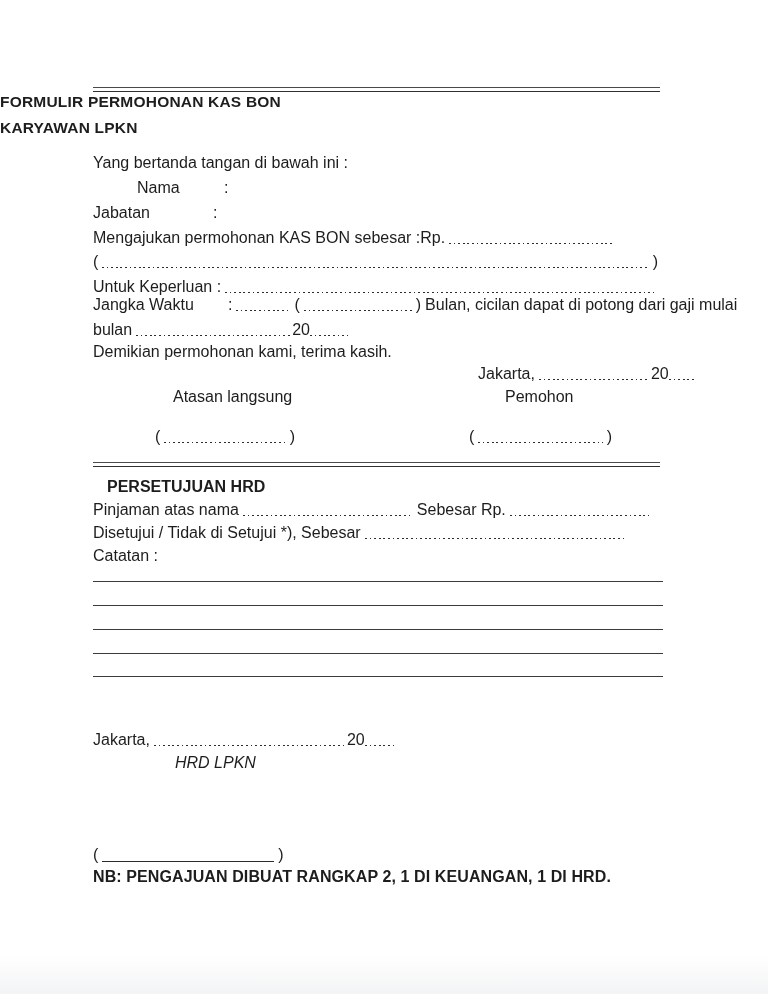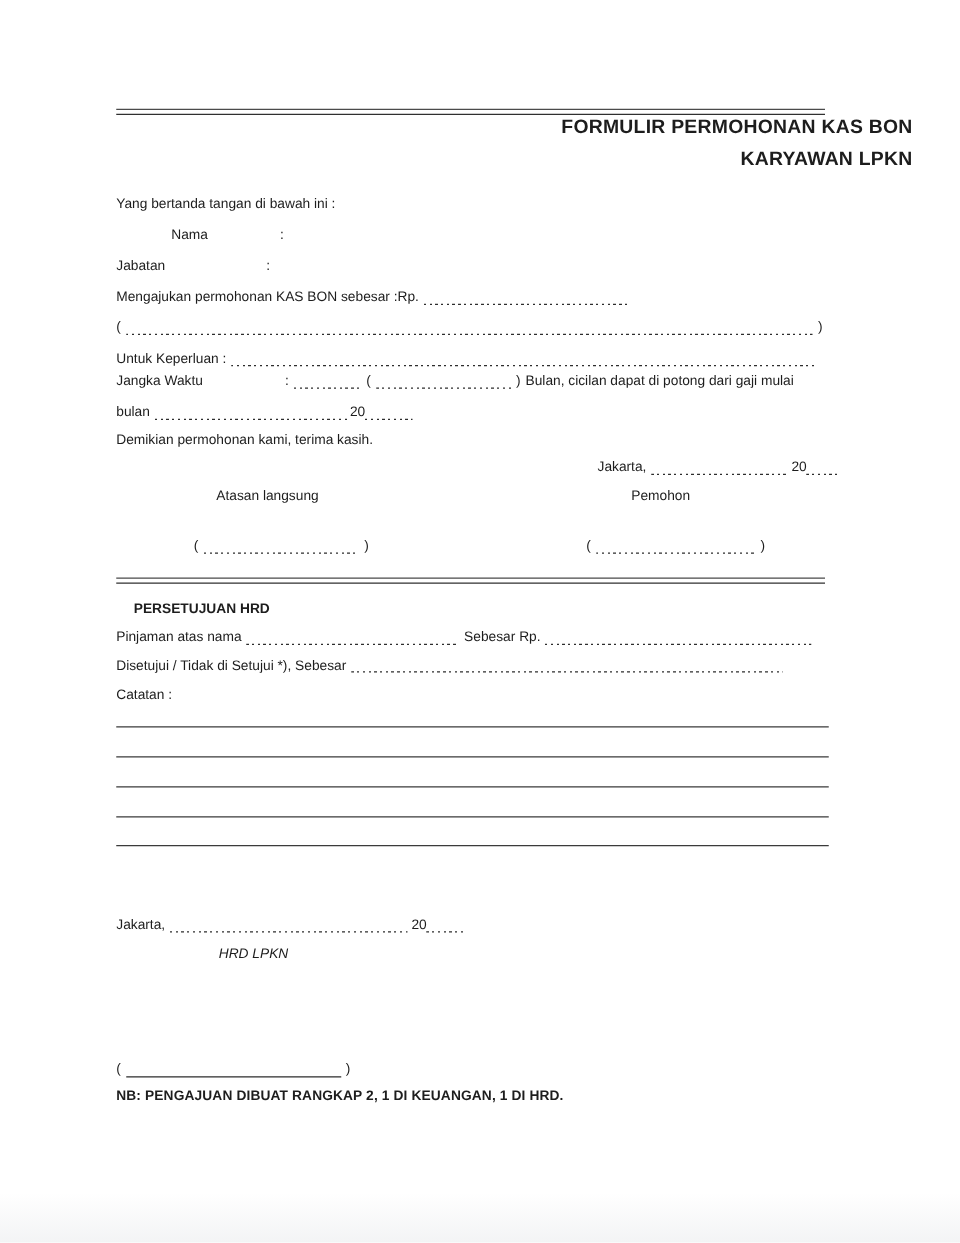--- a/index.html
+++ b/index.html
@@ -10,21 +10,21 @@
     color:#1d1d1d;
     position:relative;
     overflow:hidden;
   }
   .page{position:absolute;inset:0;}
   .row{
     position:absolute;
     display:flex;
     align-items:flex-end;
     height:15px;
-    font-size:11px;
+    font-size:16px;
     line-height:14px;
     white-space:pre;
     color:#1d1d1d;
   }
   .txt{display:inline-block;}
   .dots{
     display:inline-block;
     height:12px;
     margin:0 4px 1px 4px;
     background:repeating-linear-gradient(90deg,#2d2d2d 0 1.8px,transparent 1.8px 4.6px) left bottom/100% 1.5px no-repeat;
@@ -37,21 +37,21 @@
   }
   .drule{
     position:absolute;
     height:3px;
     border-top:1.3px solid #4a4a4a;
     border-bottom:1.7px solid #303030;
   }
   .title{
     position:absolute;
     left:0;width:730px;
-    text-align:right;
+    text-align:left;
     font-weight:bold;
     font-size:15.5px;
     letter-spacing:.2px;
   }
   .bold{font-weight:bold;}
   .nb{font-weight:600;letter-spacing:.1px;}
   .notes-line{
     position:absolute;
     left:93px;width:570px;
     border-top:1.5px solid #3b3b3b;
@@ -150,21 +150,21 @@
     <span class="txt">PERSETUJUAN HRD</span>
   </div>
 
   <div class="row" style="top:502px;left:93px;width:560px;">
     <span class="txt">Pinjaman atas nama</span>
     <span class="dots" style="width:170px;"></span>
     <span class="txt">Sebesar Rp.</span>
     <span class="dots" style="flex:1;"></span>
   </div>
 
-  <div class="row" style="top:525px;left:93px;width:537px;align-items:center;">
+  <div class="row" style="top:525px;left:93px;width:537px;">
     <span class="txt">Disetujui / Tidak di Setujui *), Sebesar</span>
     <span class="dots" style="flex:1;"></span>
   </div>
 
   <div class="row" style="top:548px;left:93px;">
     <span class="txt">Catatan :</span>
   </div>
 
   <div class="notes-line" style="top:581px;"></div>
   <div class="notes-line" style="top:605px;"></div>

